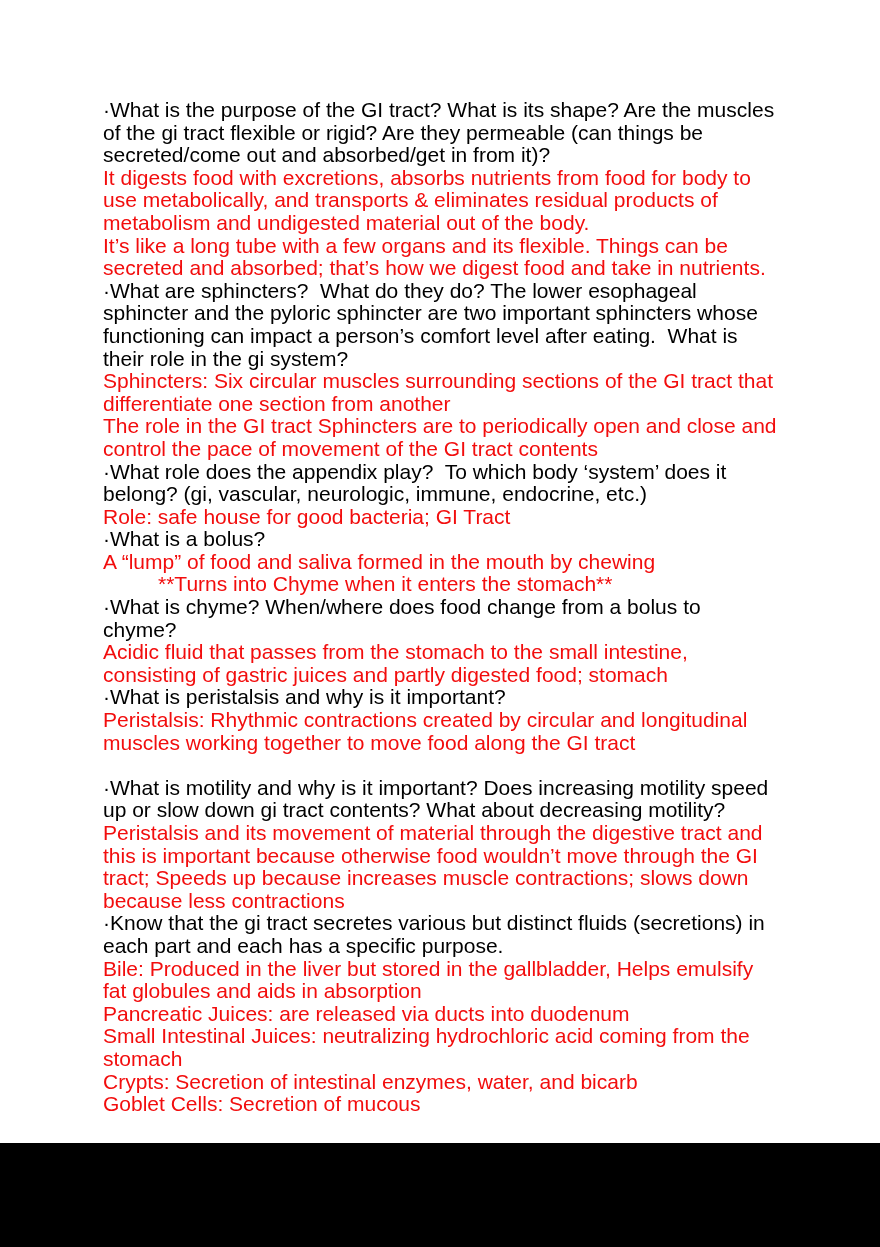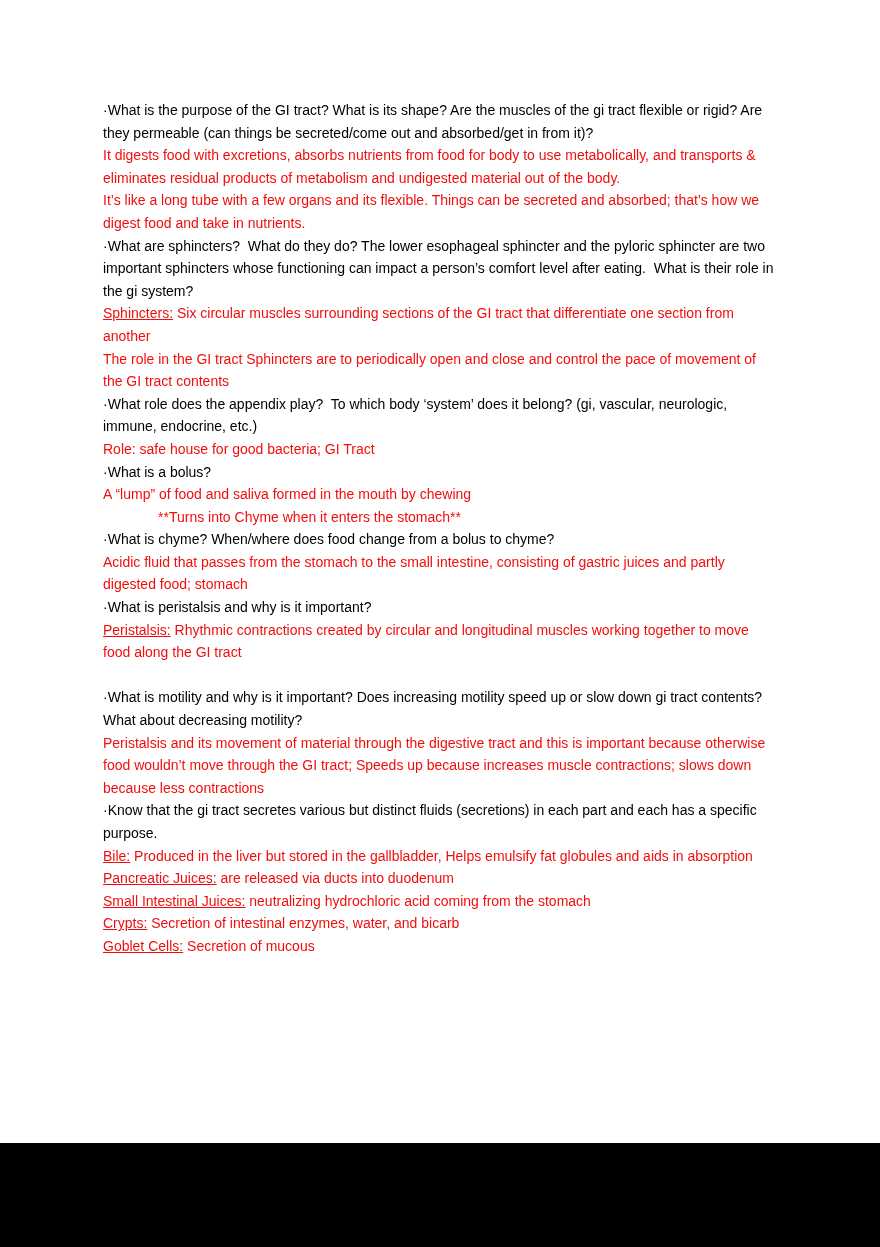--- a/index.html
+++ b/index.html
@@ -15,31 +15,31 @@
     width:880px;
     height:1247px;
     background:var(--page-bg);
     overflow:hidden;
   }
   .content{
     position:absolute;
     left:103px;
     top:99px;
     width:676px;
-    font-size:14px;
+    font-size:21px;
     line-height:22.6px;
     color:var(--q-color);
     white-space:pre-wrap;
   }
   .para{margin:0;}
   .para.indent{padding-left:55px;}
   .para.blank{min-height:22.6px;}
   .run-q{color:var(--q-color);}
   .run-a{color:var(--a-color);}
-  .run-au{color:var(--a-color);text-decoration:underline;}
+  .run-au{color:var(--a-color);}
   .footer-bar{
     position:absolute;
     left:0;
     top:1143px;
     width:880px;
     height:104px;
     background:var(--footer-bg);
   }
 </style>
 </head>

